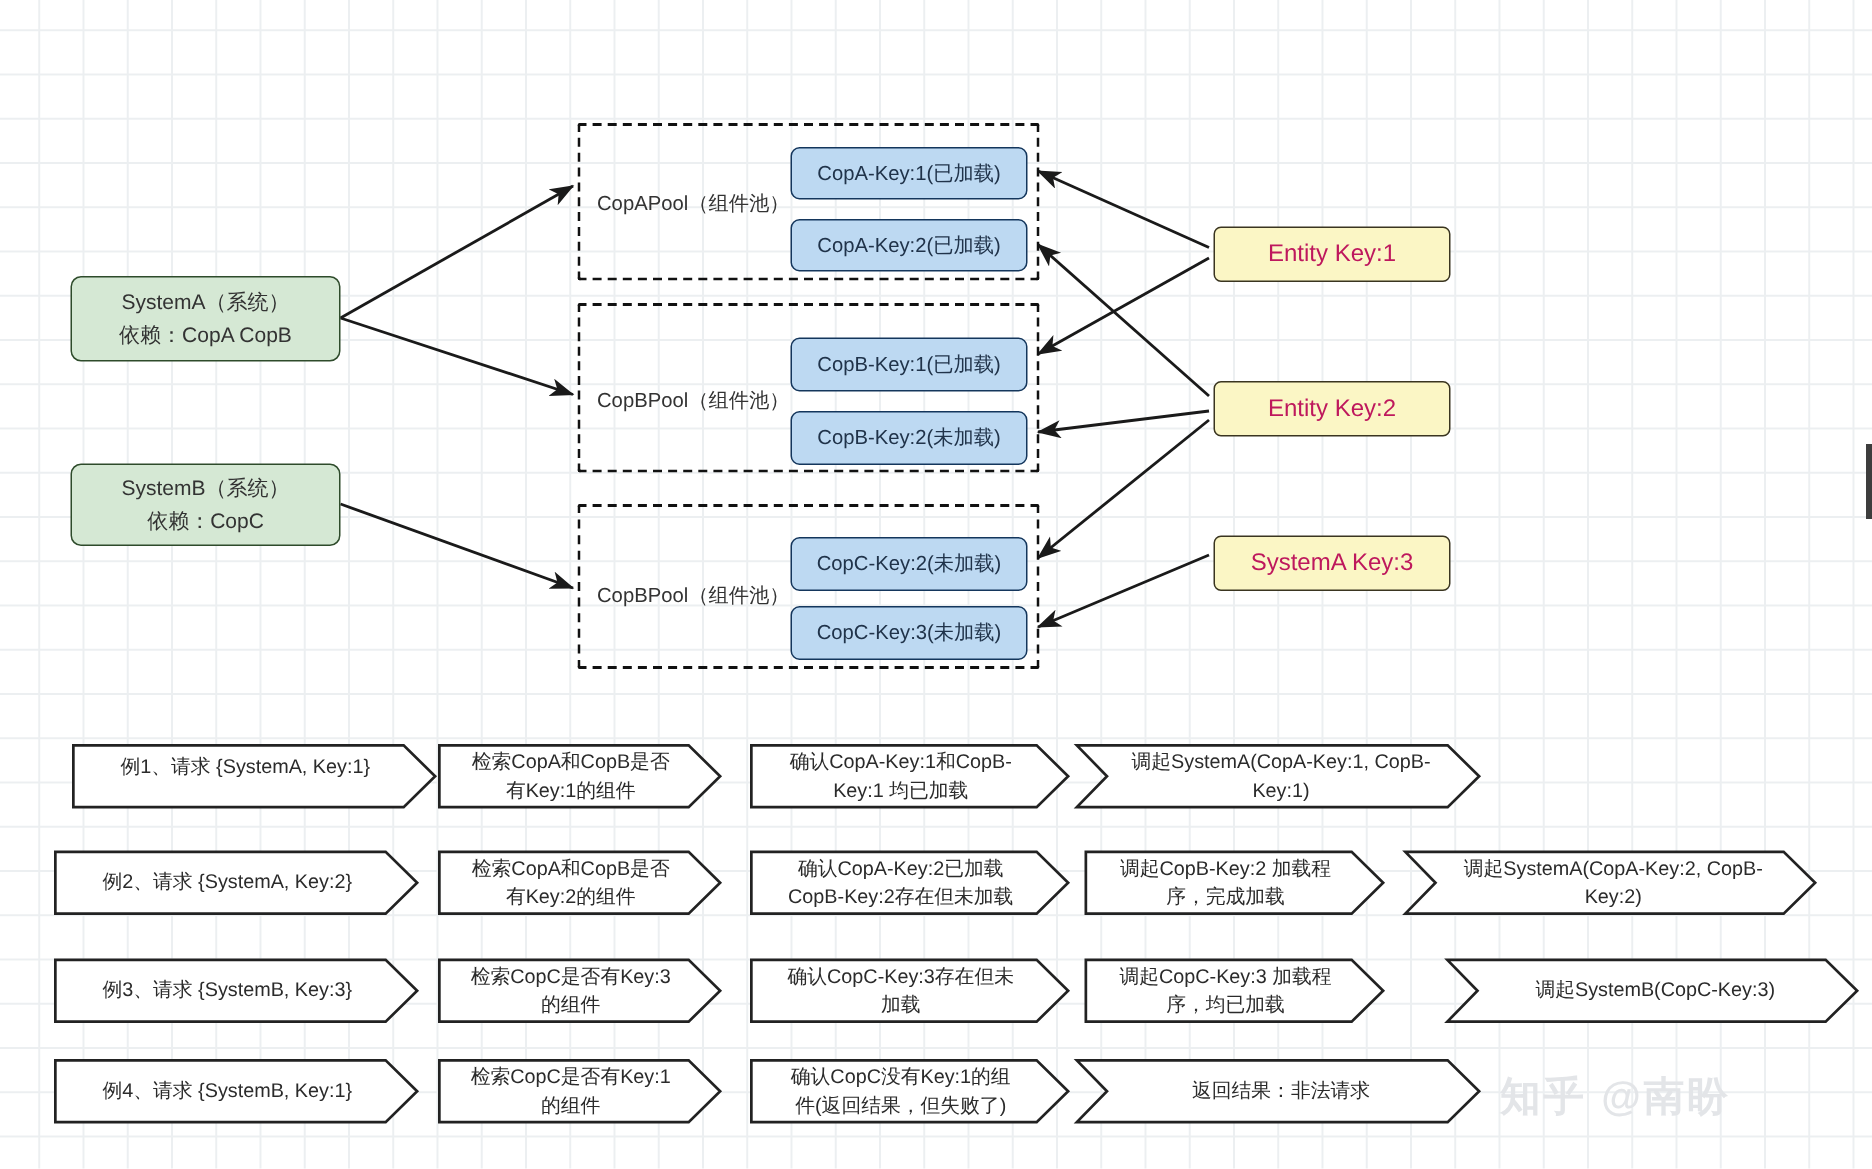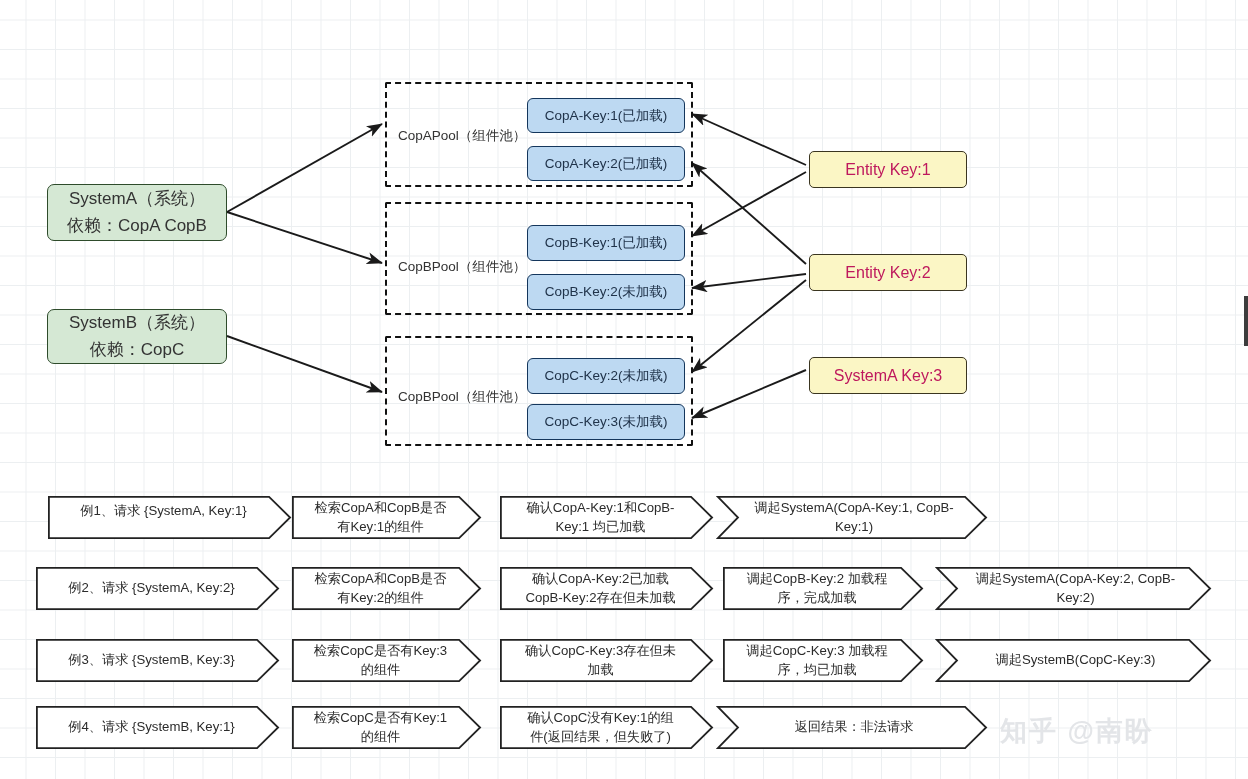--- a/index.html
+++ b/index.html
@@ -17,21 +17,21 @@
       linear-gradient(to bottom, #eceff1 1px, transparent 1px);
     background-size:29.5px 29.5px;
     background-position:-4px -10px;
   }
   #svg-layer{position:absolute;left:0;top:0;width:1248px;height:779px;pointer-events:none;}
 
   .node{position:absolute;box-sizing:border-box;display:flex;align-items:center;justify-content:center;text-align:center;}
 
   .sys-box{
     background:#d5e8d4;border:1.6px solid #2e4b2b;border-radius:7px;
-    color:#333;font-size:17px;line-height:1.55;
+    color:#333;font-size:14px;line-height:1.55;
   }
   .pool-box{
     background:transparent;border:2.4px dashed #111;border-radius:2px;
   }
   .pool-label{
     position:absolute;color:#333;font-size:13.5px;white-space:nowrap;
   }
   .cop-box{
     background:#bdd9f2;border:1.7px solid #14365c;border-radius:6px;
     color:#20334a;font-size:13.5px;
@@ -192,21 +192,21 @@
         <div class="lbl">确认CopC-Key:3存在但未
 加载</div>
       </div>
       <div class="chev" style="left: 723px; top: 639px; width: 200px; height: 43px;">
         <svg width="200" height="43">
           <path d="M0.9,0.9 L178.1,0.9 L199.1,21.5 L178.1,42.1 L0.9,42.1 Z" fill="#ffffff" stroke="#222222" stroke-width="1.8" stroke-linejoin="miter"></path>
         </svg>
         <div class="lbl">调起CopC-Key:3 加载程
 序，均已加载</div>
       </div>
-      <div class="chev" style="left: 936px; top: 639px; width: 275px; height: 43px;">
+      <div class="chev" style="left: 964px; top: 639px; width: 275px; height: 43px;">
         <svg width="275" height="43">
           <path d="M0.9,0.9 L253.1,0.9 L274.1,21.5 L253.1,42.1 L0.9,42.1 L21,21.5 Z" fill="#ffffff" stroke="#222222" stroke-width="1.8" stroke-linejoin="miter"></path>
         </svg>
         <div class="lbl" style="padding-left: 30px;">调起SystemB(CopC-Key:3)</div>
       </div>
       <div class="chev" style="left: 36px; top: 706px; width: 243px; height: 43px;">
         <svg width="243" height="43">
           <path d="M0.9,0.9 L221.1,0.9 L242.1,21.5 L221.1,42.1 L0.9,42.1 Z" fill="#ffffff" stroke="#222222" stroke-width="1.8" stroke-linejoin="miter"></path>
         </svg>
         <div class="lbl">例4、请求 {SystemB, Key:1}</div>

